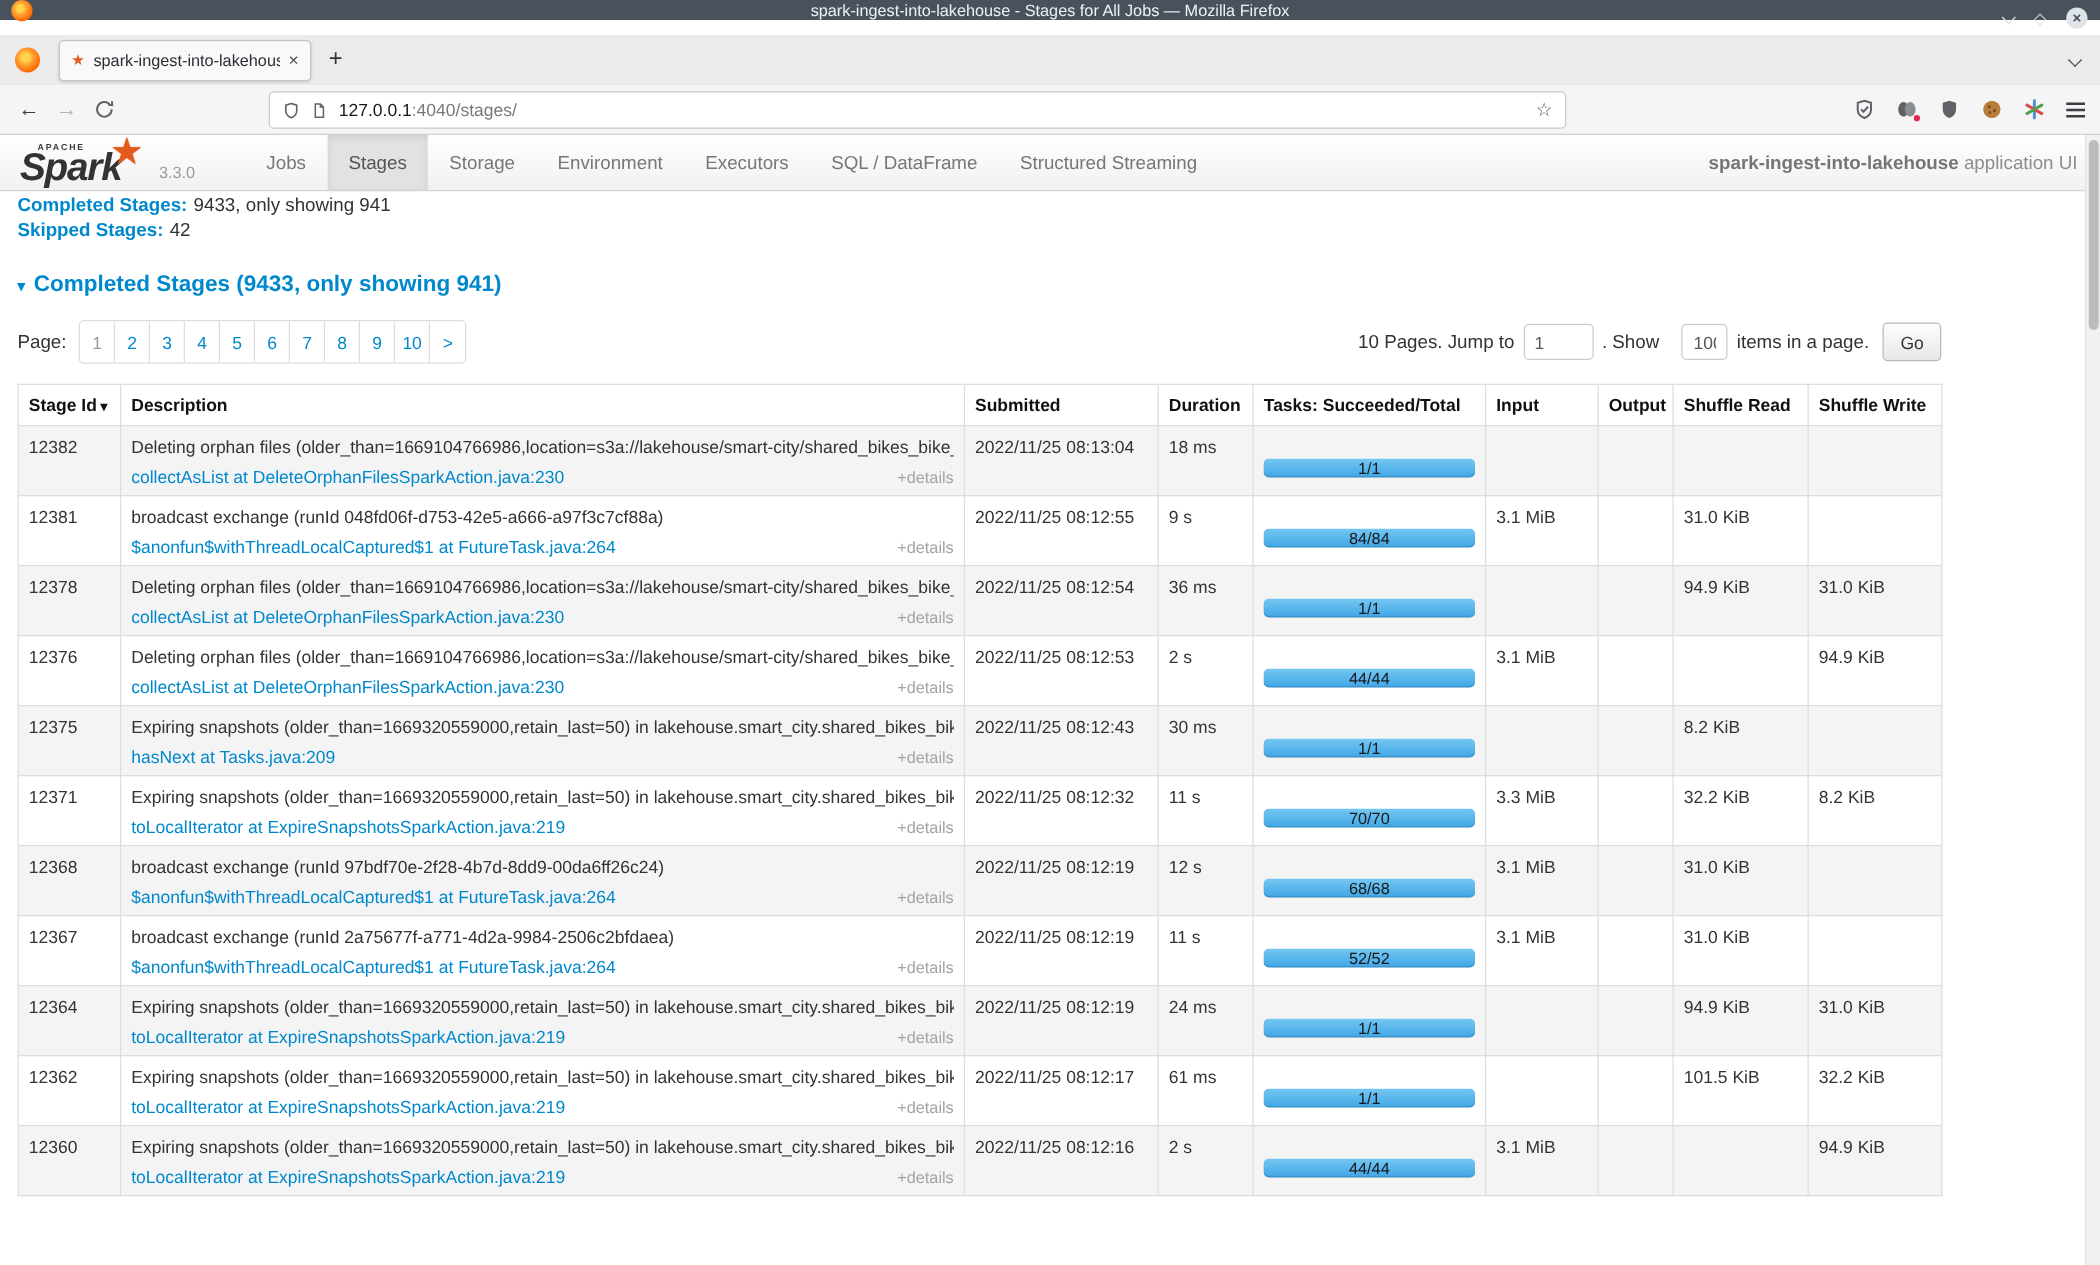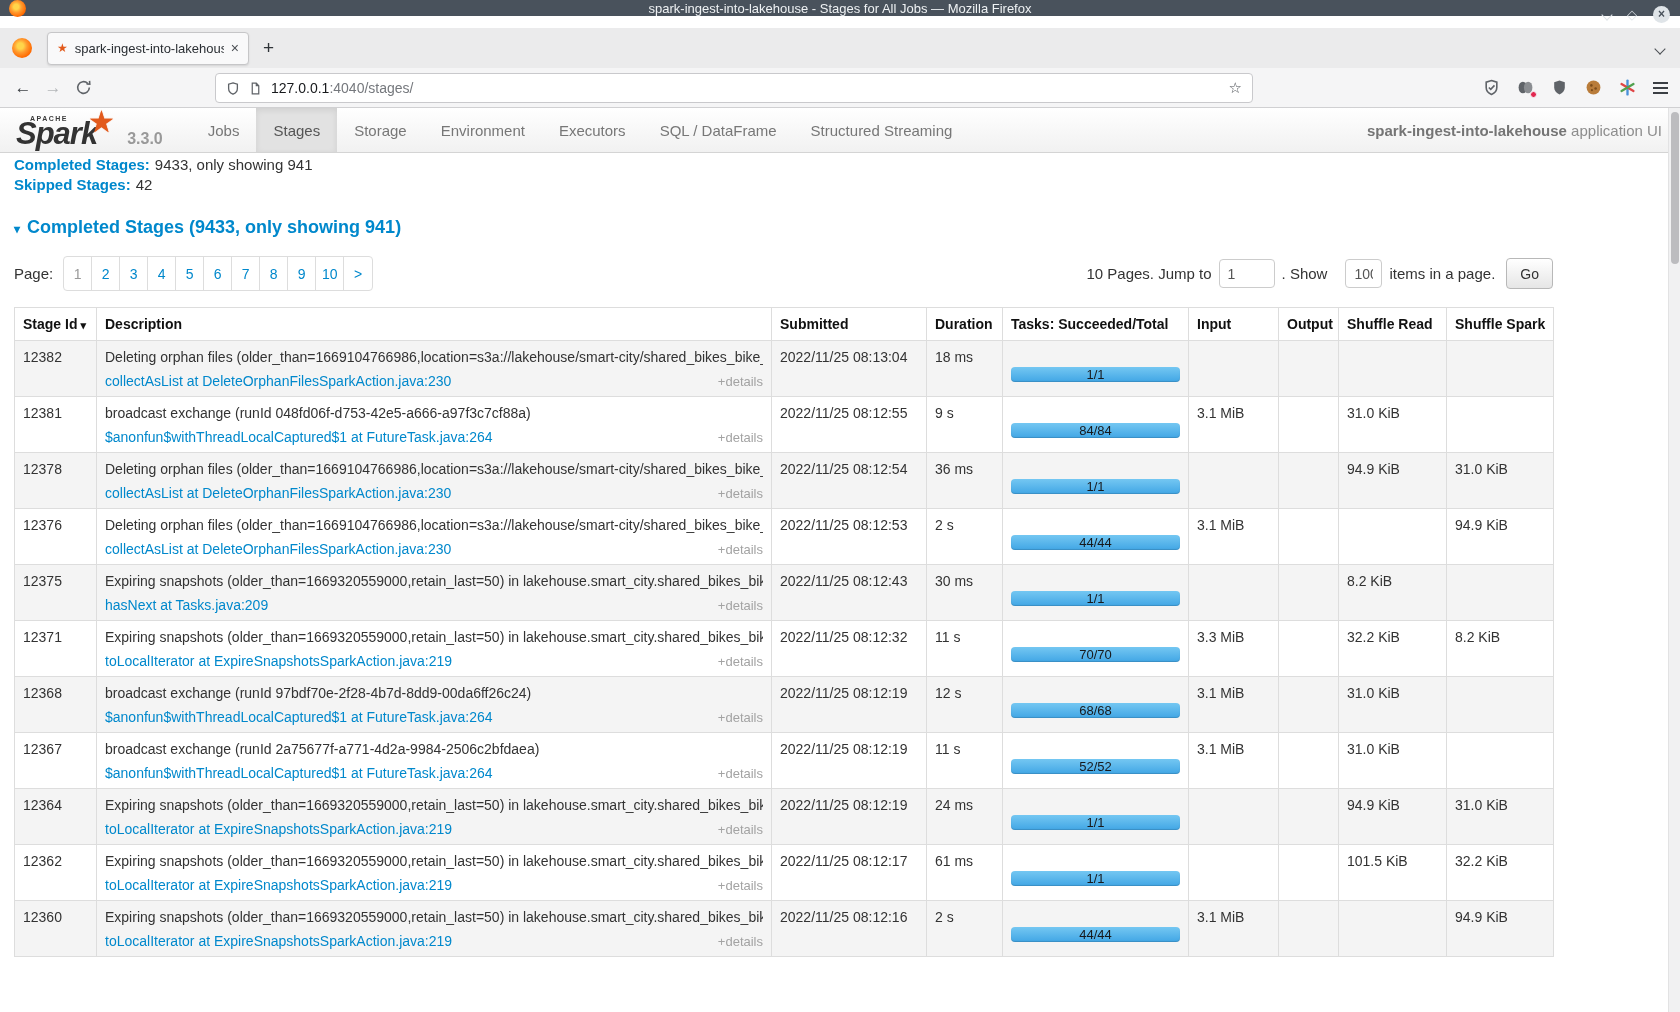--- a/index.html
+++ b/index.html
@@ -57,21 +57,21 @@
   .sparknav { position:absolute; top:108px; left:0; right:0; height:45px;
     background:linear-gradient(#ffffff,#f1f1f1); border-bottom:1px solid #d4d4d4;
     display:flex; align-items:stretch; z-index:30; }
   .logo-wrap { position:relative; display:flex; align-items:center; padding:0 4px 0 16px; }
   .apache-txt { position:absolute; top:7px; left:30px; font-size:7px; font-weight:bold;
     letter-spacing:1.5px; color:#3a3a3a; }
   .spark-word { font-size:31px; font-weight:bold; font-style:italic; color:#333;
     letter-spacing:-1px; line-height:1; margin-top:6px; }
   .logo-star { position:absolute; top:-1px; left:88px; color:#e25a1c; font-size:30px; line-height:1;
     text-shadow:0 0 1px #e25a1c; }
-  .version { font-size:16px; font-weight:bold; color:#999; margin:22px 0 0 26px; }
+  .version { font-size:13px; font-weight:normal; color:#999; margin:22px 12px 0 26px; }
   .nav-tabs { display:flex; list-style:none; margin-left:28px; }
   .nav-tab { display:flex; align-items:center; padding:0 17px; font-size:15px; color:#777; cursor:pointer; }
   .nav-tab.active { background:#e2e2e2; color:#555; box-shadow:inset 0 2px 6px rgba(0,0,0,.09); }
   .app-ui { margin-left:auto; align-self:center; padding-right:18px; font-size:15px; color:#8d8d8d; }
   .app-ui b { color:#757575; }
 
   
   .content { position:absolute; top:153px; left:0; width:1680px; bottom:0; background:#fff;
     padding-left:14px; color:#333; overflow:hidden; }
   h1.page-title { font-size:28px; font-weight:bold; color:#242424; margin:31px 0 16px; letter-spacing:-.3px; }
@@ -284,21 +284,21 @@
     <thead>
       <tr>
         <th><span>Stage Id</span><span class="sort-arrow">▾</span></th>
         <th>Description</th>
         <th>Submitted</th>
         <th>Duration</th>
         <th>Tasks: Succeeded/Total</th>
         <th>Input</th>
         <th>Output</th>
         <th>Shuffle Read</th>
-        <th>Shuffle Spark</th>
+        <th>Shuffle Write</th>
       </tr>
     </thead>
     <tbody>
   <tr>
     <td class="c-id">12382</td>
     <td class="c-desc">
       <div class="desc-line">Deleting orphan files (older_than=1669104766986,location=s3a://lakehouse/smart-city/shared_bikes_bike_statu...</div>
       <div class="desc-sub">
         <a class="stage-link" href="#">collectAsList at DeleteOrphanFilesSparkAction.java:230</a>
         <span class="details">+details</span>

